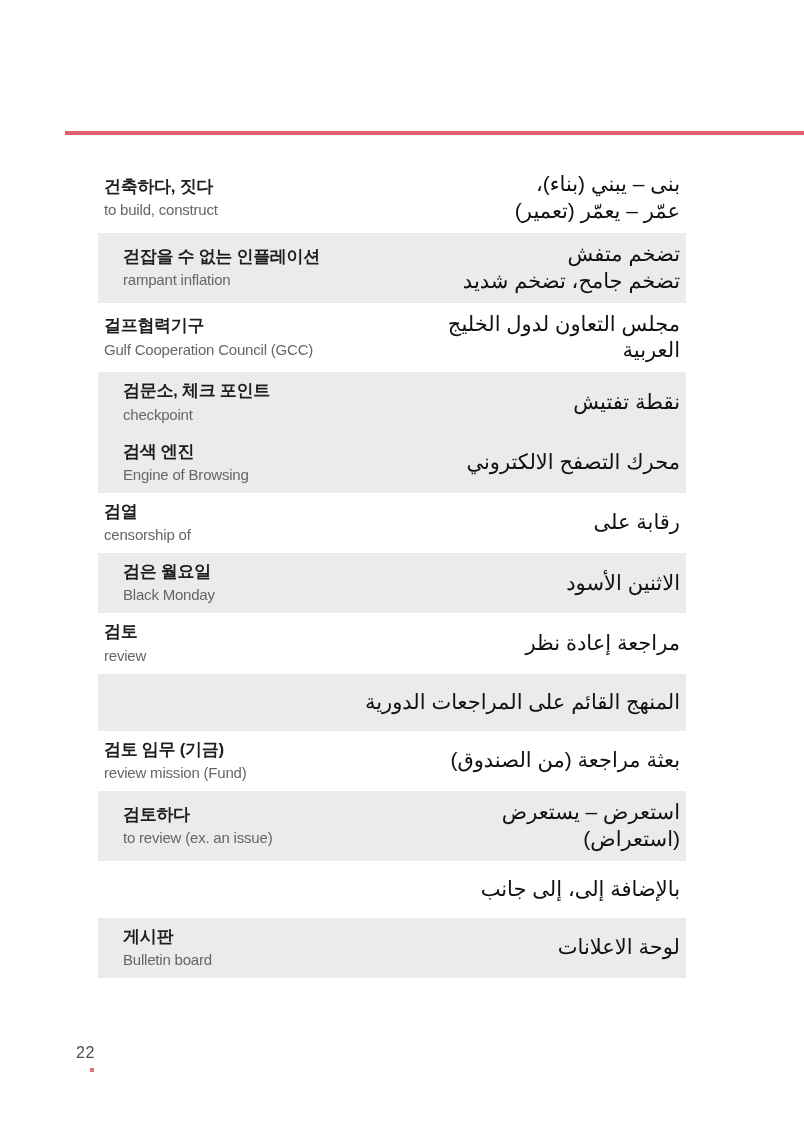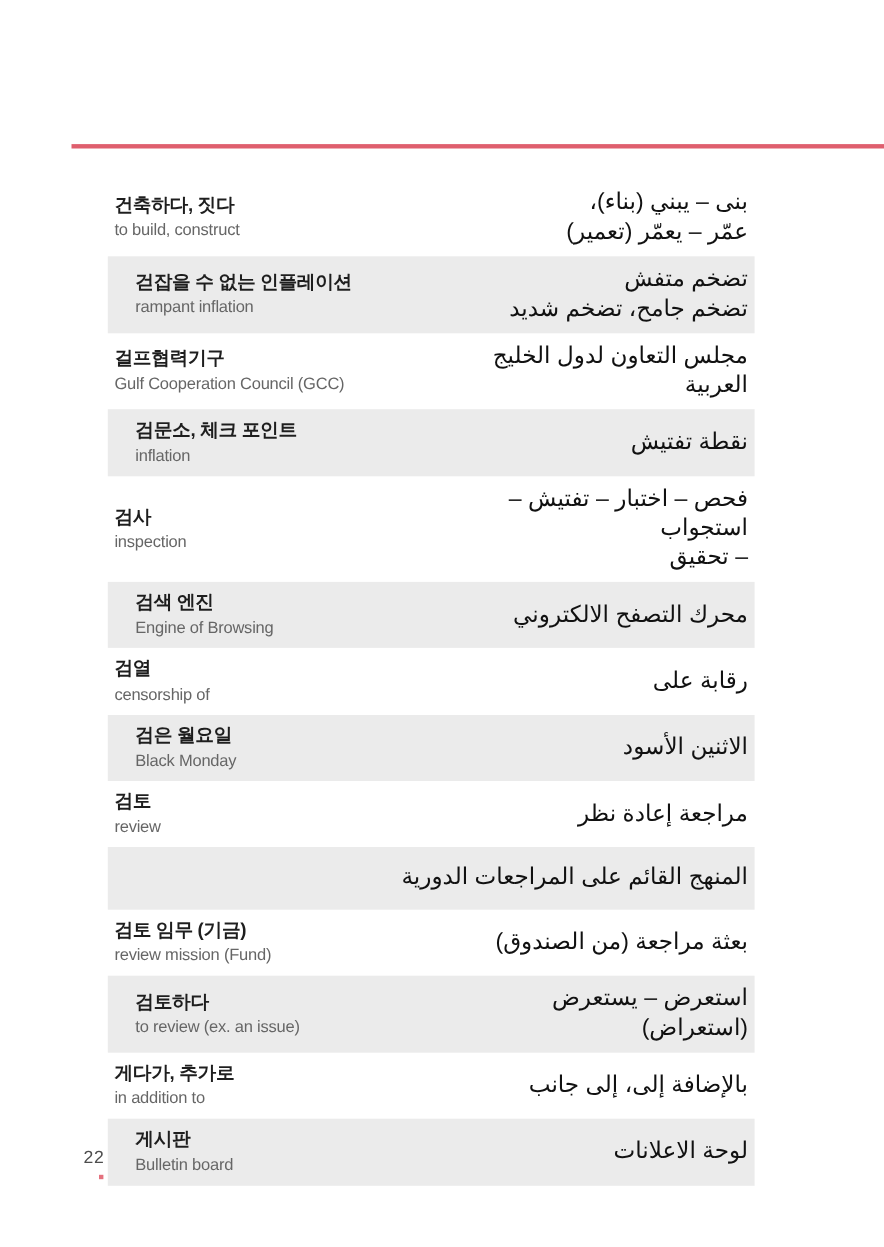--- a/index.html
+++ b/index.html
@@ -124,33 +124,25 @@
       <div class="entry-left">
         <span class="korean-term">걸프협력기구</span>
         <span class="english-gloss">Gulf Cooperation Council (GCC)</span>
       </div>
       <div class="arabic-term">مجلس التعاون لدول الخليج العربية</div>
     </div>
 
     <div class="entry-row striped">
       <div class="entry-left">
         <span class="korean-term">검문소, 체크 포인트</span>
-        <span class="english-gloss">inflation</span>
+        <span class="english-gloss">checkpoint</span>
       </div>
       <div class="arabic-term">نقطة تفتيش</div>
     </div>
 
-    <div class="entry-row">
-      <div class="entry-left">
-        <span class="korean-term">검사</span>
-        <span class="english-gloss">inspection</span>
-      </div>
-      <div class="arabic-term">فحص – اختبار – تفتيش – استجواب
-– تحقيق</div>
-    </div>
 
     <div class="entry-row striped">
       <div class="entry-left">
         <span class="korean-term">검색 엔진</span>
         <span class="english-gloss">Engine of Browsing</span>
       </div>
       <div class="arabic-term">محرك التصفح الالكتروني</div>
     </div>
 
     <div class="entry-row">
@@ -191,24 +183,20 @@
 
     <div class="entry-row striped">
       <div class="entry-left">
         <span class="korean-term">검토하다</span>
         <span class="english-gloss">to review (ex. an issue)</span>
       </div>
       <div class="arabic-term">استعرض – يستعرض (استعراض)</div>
     </div>
 
     <div class="entry-row">
-      <div class="entry-left">
-        <span class="korean-term">게다가, 추가로</span>
-        <span class="english-gloss">in addition to</span>
-      </div>
       <div class="arabic-term">بالإضافة إلى، إلى جانب</div>
     </div>
 
     <div class="entry-row striped">
       <div class="entry-left">
         <span class="korean-term">게시판</span>
         <span class="english-gloss">Bulletin board</span>
       </div>
       <div class="arabic-term">لوحة الاعلانات</div>
     </div>

